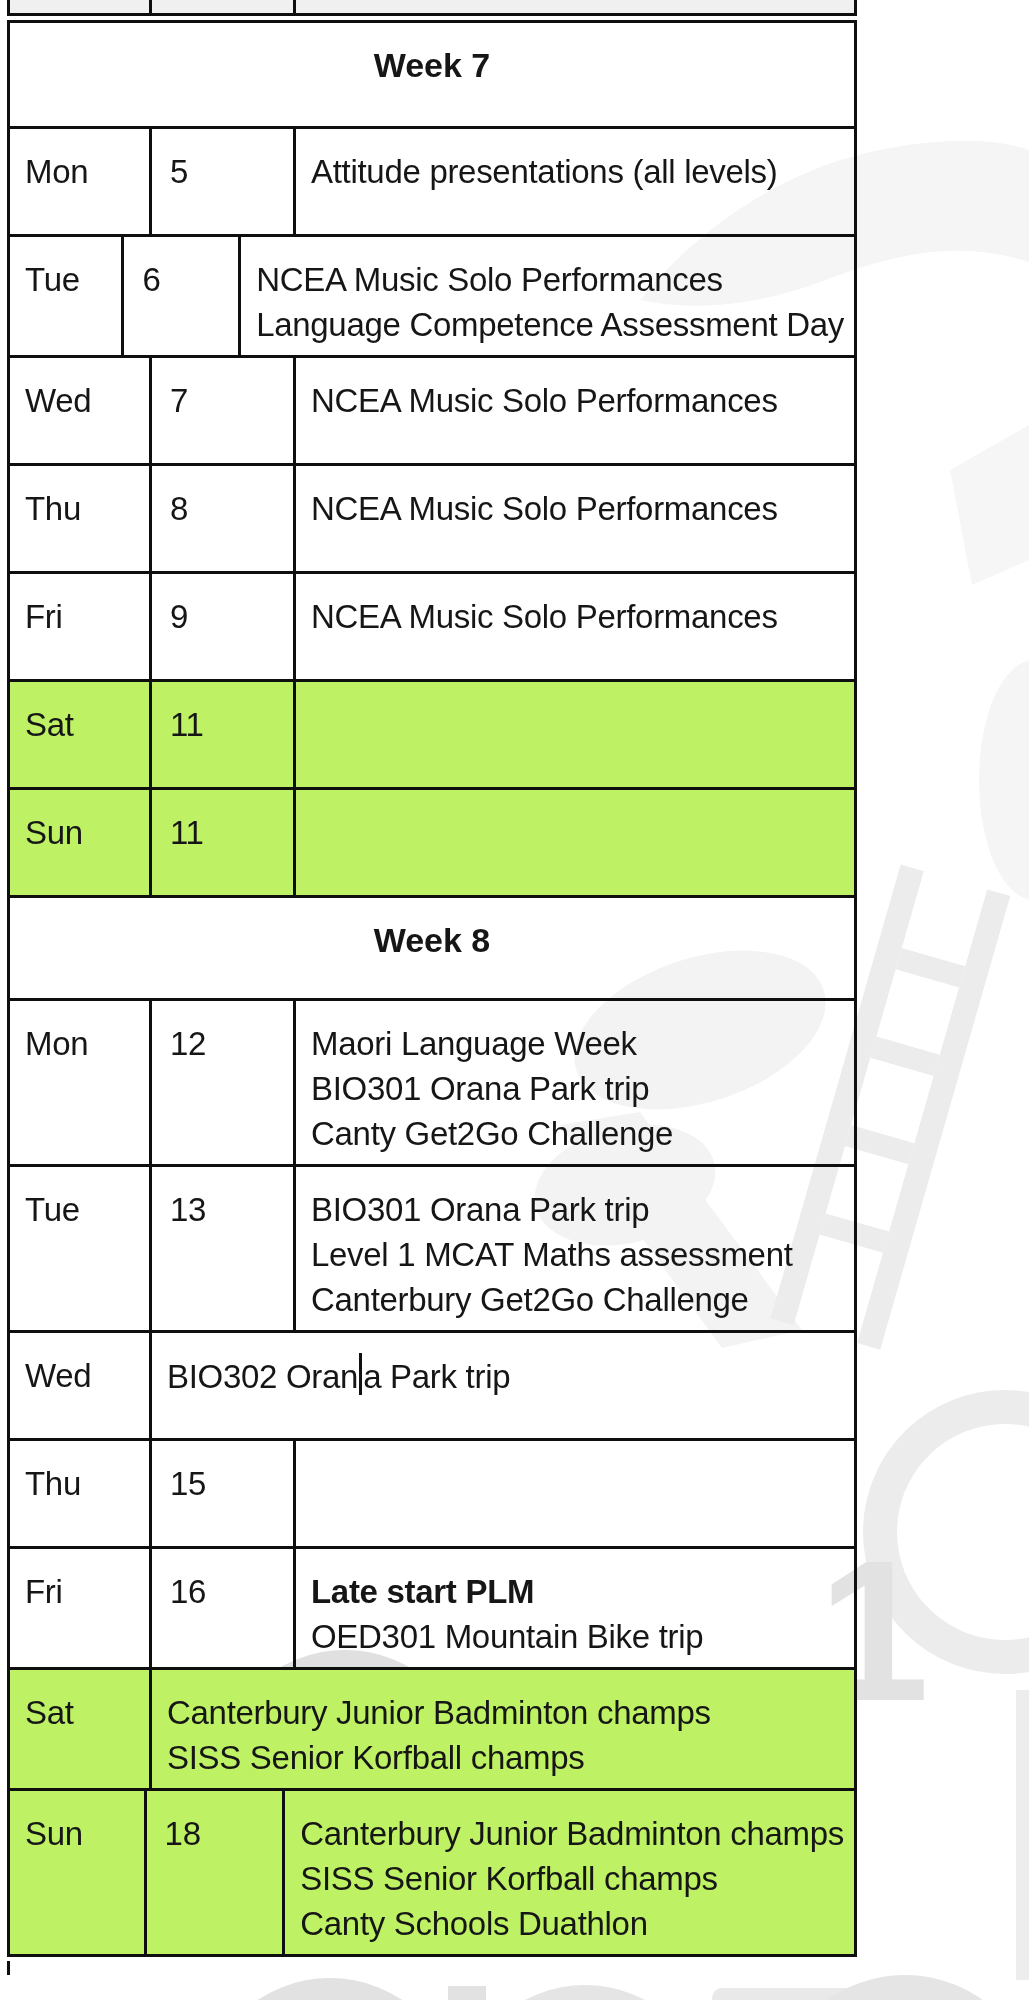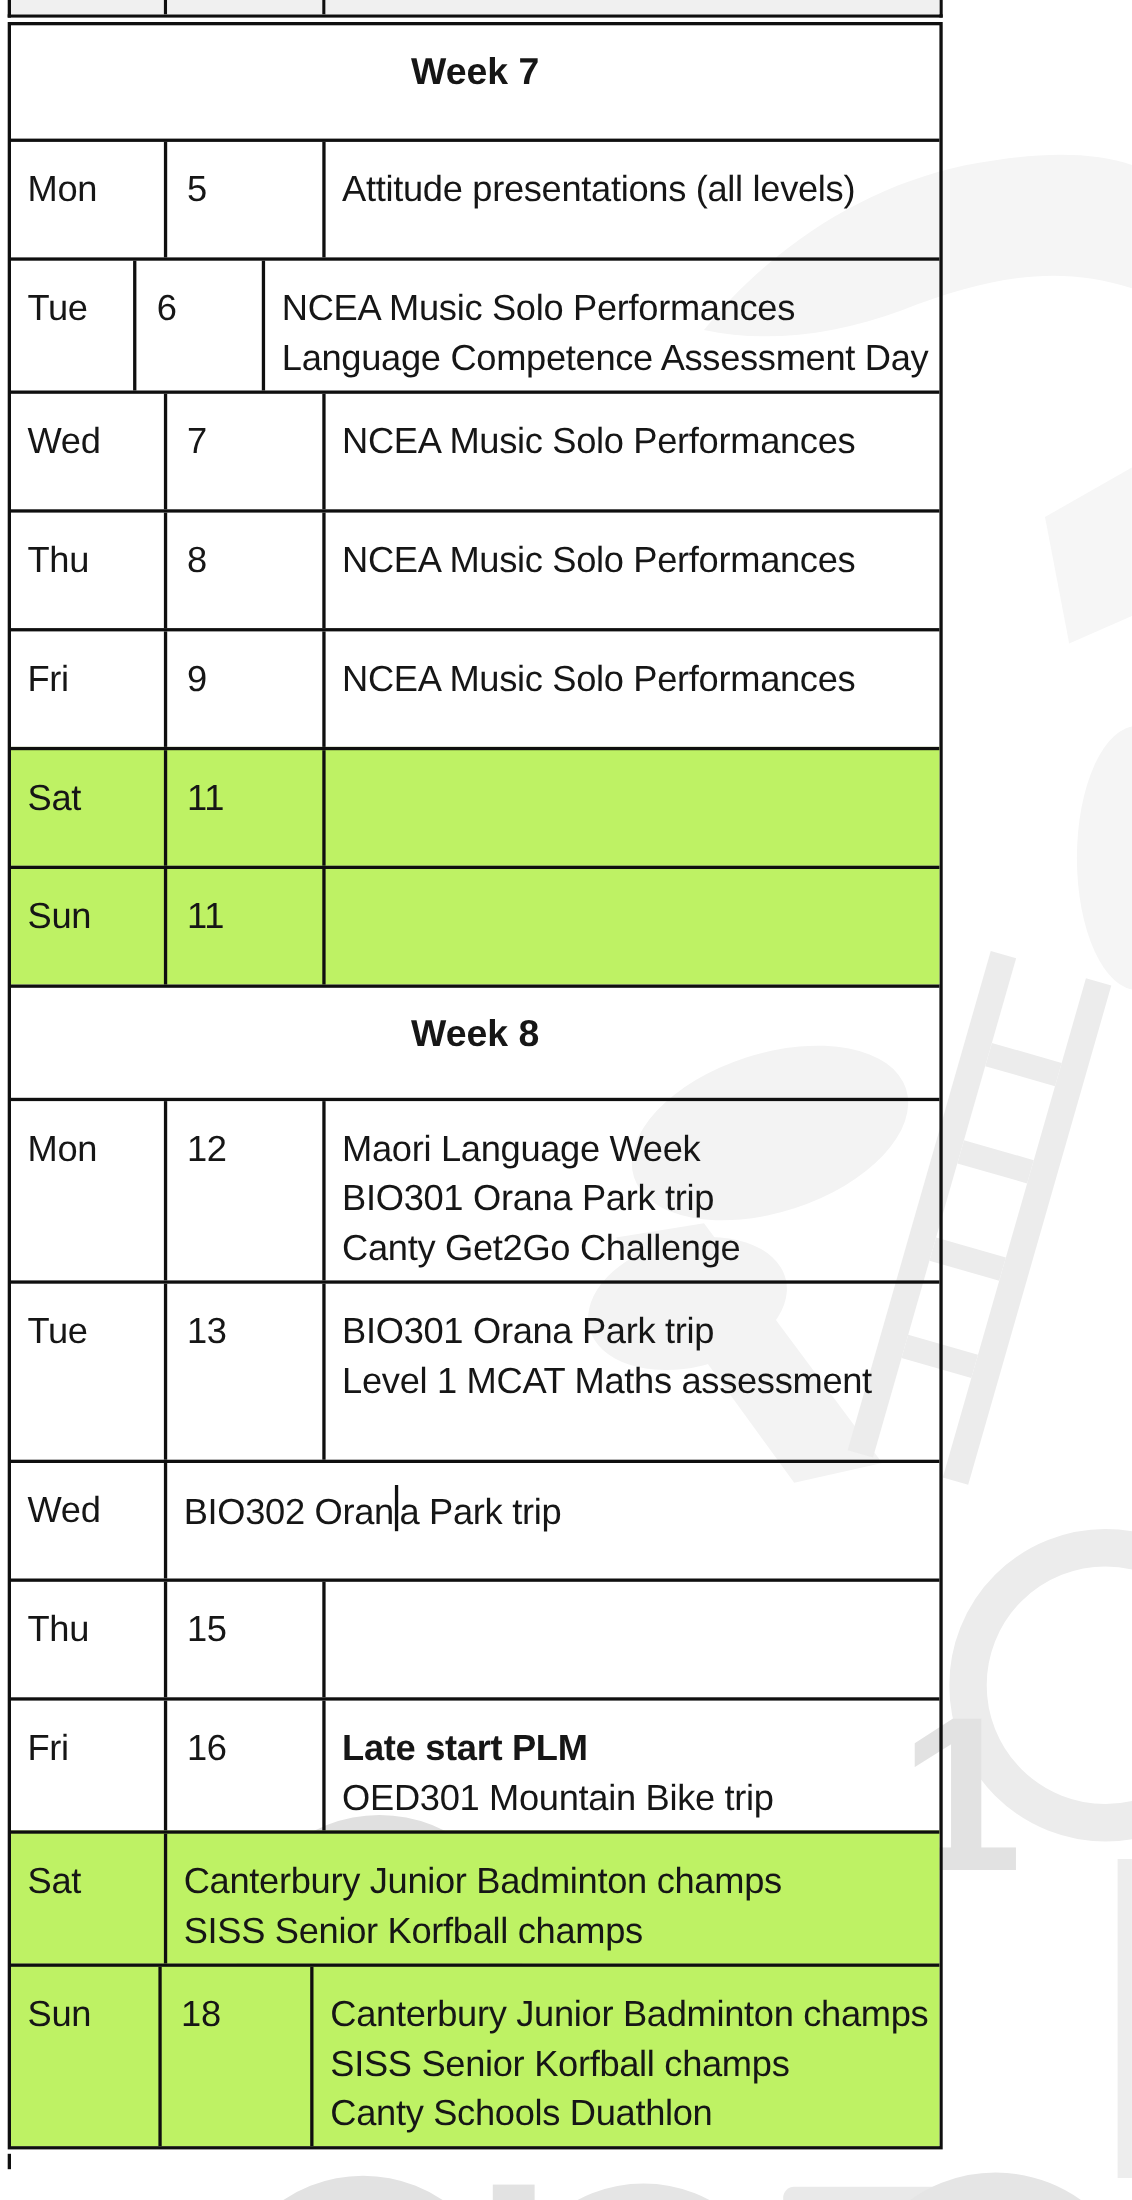--- a/index.html
+++ b/index.html
@@ -139,20 +139,21 @@
             <div class="event-line">BIO301 Orana Park trip</div>
             <div class="event-line">Canty Get2Go Challenge</div>
           </div>
         </div>
         <div class="row day-row h3">
           <div class="cell cell-day"><span>Tue</span></div>
           <div class="cell cell-date"><span>13</span></div>
           <div class="cell cell-events">
             <div class="event-line">BIO301 Orana Park trip</div>
             <div class="event-line">Level 1 MCAT Maths assessment</div>
+            <div class="event-line">Canterbury Get2Go Challenge</div>
           </div>
         </div>
         <div class="row day-row h1">
           <div class="cell cell-day"><span>Wed</span></div>
           <div class="cell cell-events">
             <div class="event-line"><span>BIO302 Oran</span><span class="caret"></span><span>a Park trip</span></div>
           </div>
         </div>
         <div class="row day-row h1">
           <div class="cell cell-day"><span>Thu</span></div>

